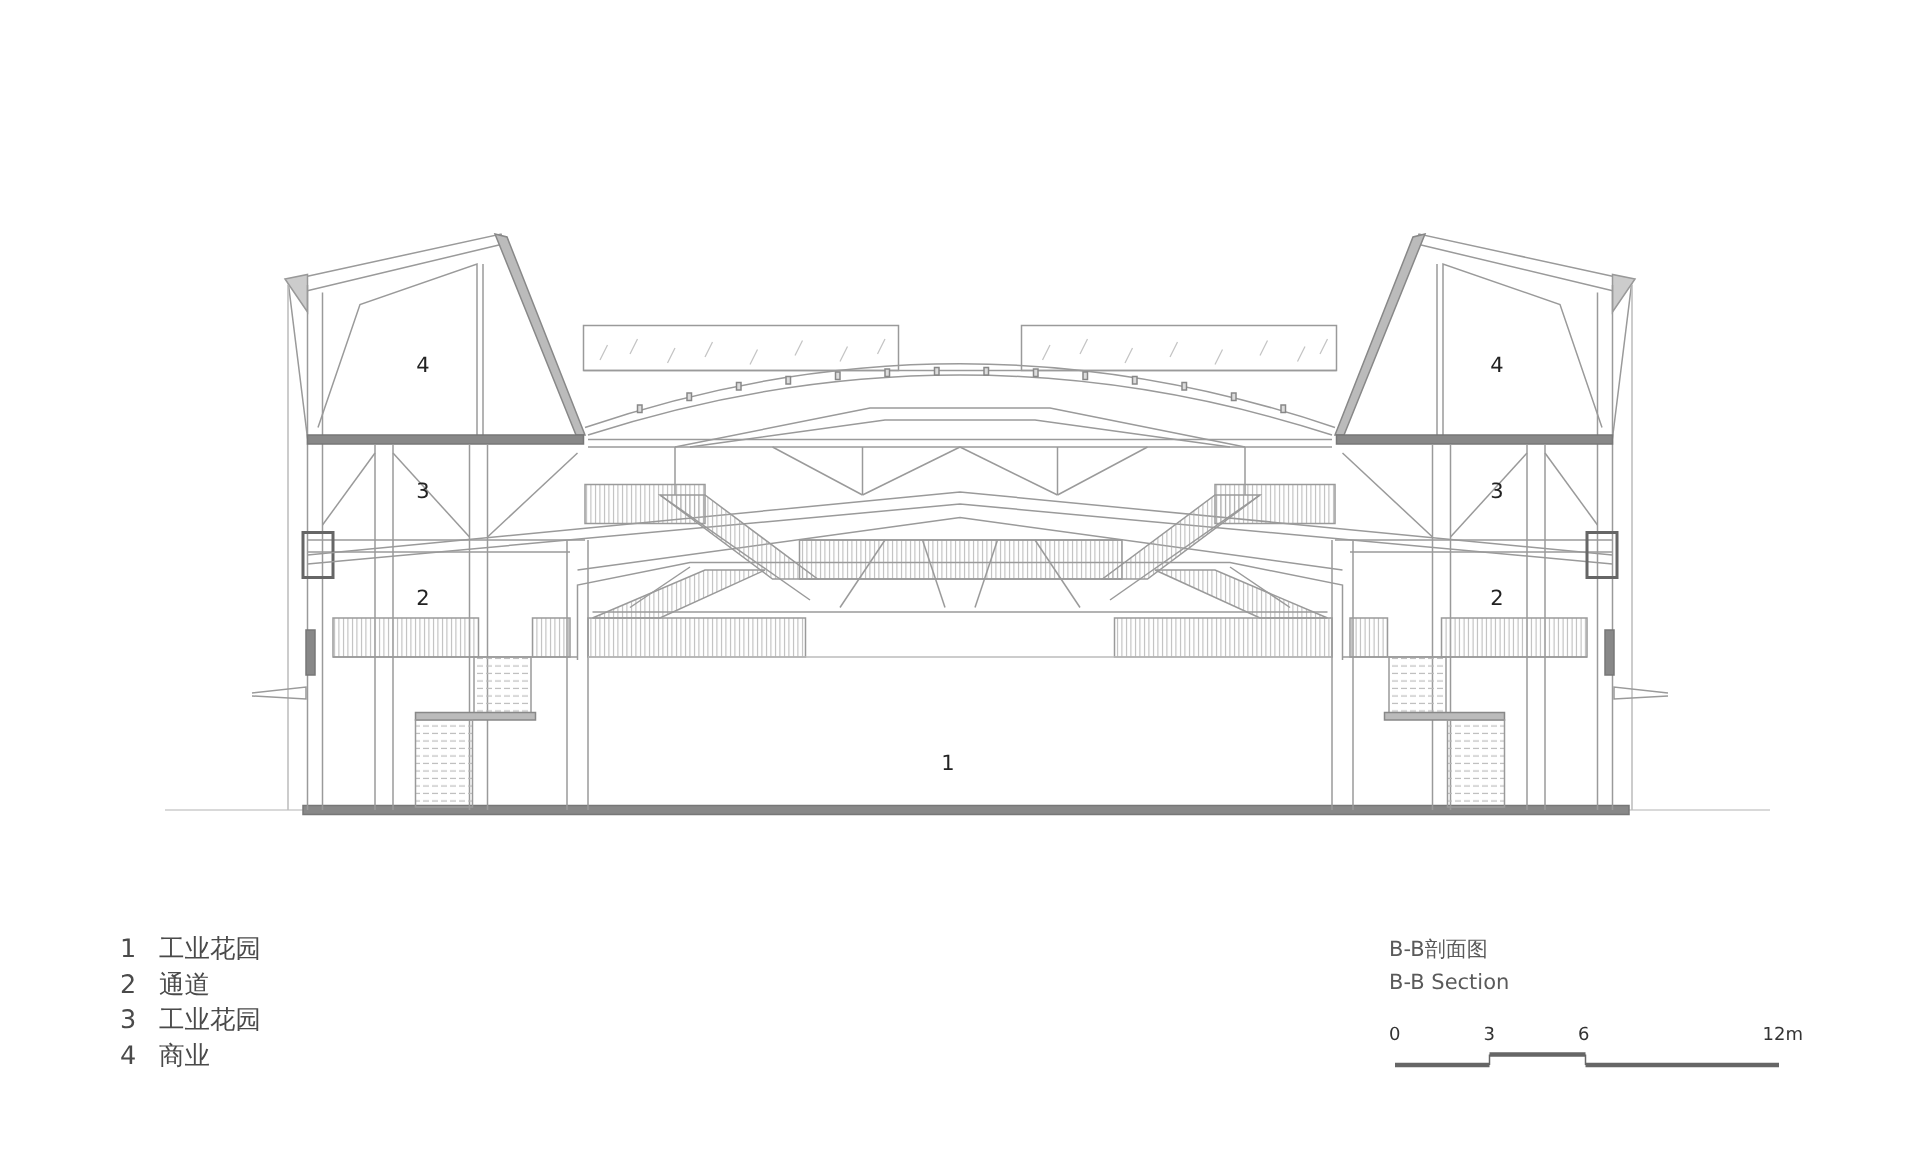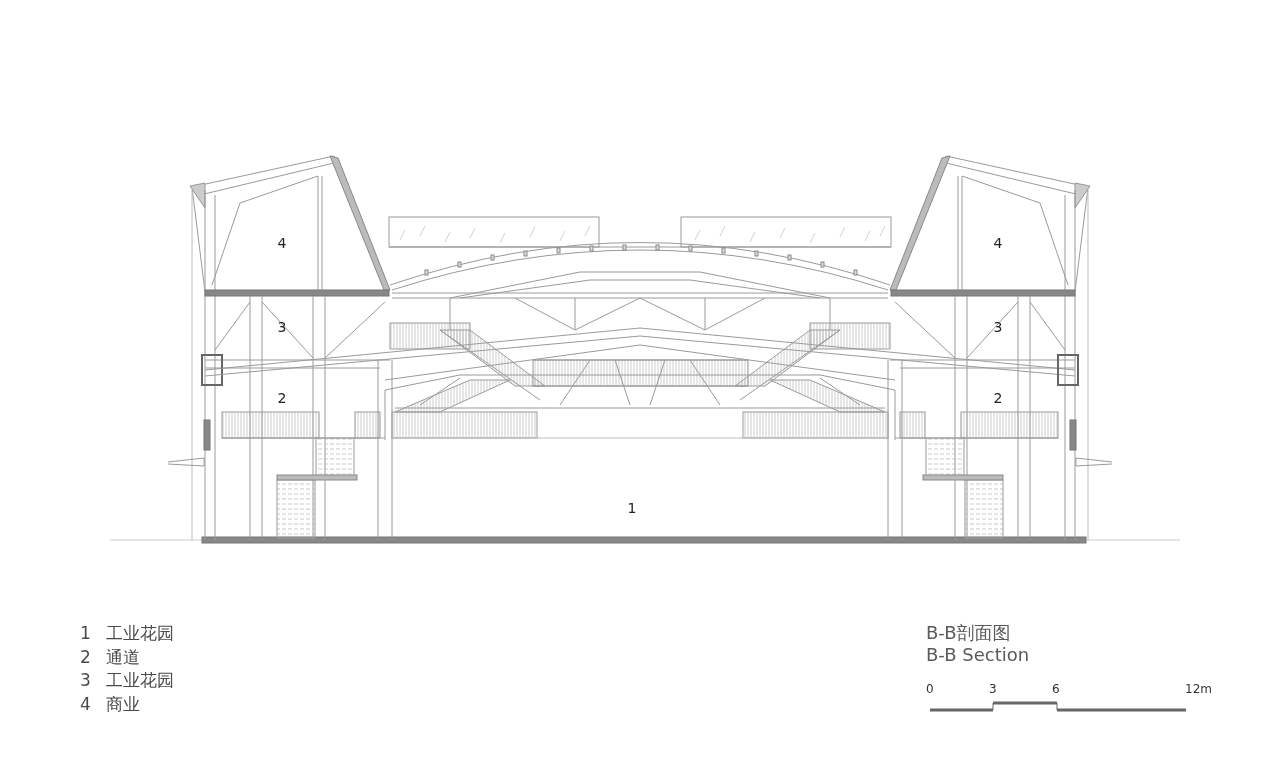--- a/index.html
+++ b/index.html
@@ -2,21 +2,21 @@
 <html><head>
 <meta charset="utf-8">
 <style>
   html, body { margin: 0; padding: 0; background: #ffffff; }
   body { width: 1280px; height: 778px; position: relative; overflow: hidden;
          font-family: "DejaVu Sans", "Liberation Sans", sans-serif; color: #3c3c3c; }
   #drawing { position: absolute; left: 0; top: 0; width: 1280px; height: 600px; }
   .legend { position: absolute; left: 80px; top: 622px; font-size: 17px; line-height: 23.5px; color: #4a4a4a; }
   .legend-row { display: flex; align-items: center; }
   .legend-num { width: 26px; display: inline-block; font-size: 17px; }
-  .title-block { position: absolute; left: 926px; top: 622px; font-size: 18px; line-height: 22px; color: #5a5a5a; }
+  .title-block { position: absolute; left: 926px; top: 622px; font-size: 14px; line-height: 22px; color: #5a5a5a; }
   .scale { position: absolute; left: 926px; top: 682px; width: 280px; height: 40px; }
   .scale-label { position: absolute; top: 0; font-size: 12px; color: #333; }
   .region-label { font-size: 14px; fill: #222; font-family: "DejaVu Sans", sans-serif; }
 </style>
 </head>
 <body>
 
 <svg id="drawing" viewBox="0 0 1280 600" xmlns="http://www.w3.org/2000/svg">
   <defs>
     <pattern id="rail" width="3" height="10" patternUnits="userSpaceOnUse">
@@ -213,21 +213,21 @@
 
 <div class="title-block">
   <div>B-B剖面图</div>
   <div>B-B Section</div>
 </div>
 
 <div class="scale">
   <span class="scale-label" style="left:0px;">0</span>
   <span class="scale-label" style="left:63px;">3</span>
   <span class="scale-label" style="left:126px;">6</span>
-  <span class="scale-label" style="left:259px;">12m</span>
+  <span class="scale-label" style="left:249px;">12m</span>
   <svg width="280" height="40" style="position:absolute;left:0;top:0;">
     <g stroke="#666" stroke-width="3" fill="none">
       <line x1="4" y1="28" x2="67" y2="28"></line>
       <line x1="67" y1="21" x2="131" y2="21"></line>
       <line x1="131" y1="28" x2="260" y2="28"></line>
     </g>
     <g stroke="#666" stroke-width="1">
       <line x1="67" y1="21" x2="67" y2="28"></line>
       <line x1="131" y1="21" x2="131" y2="28"></line>
     </g>

